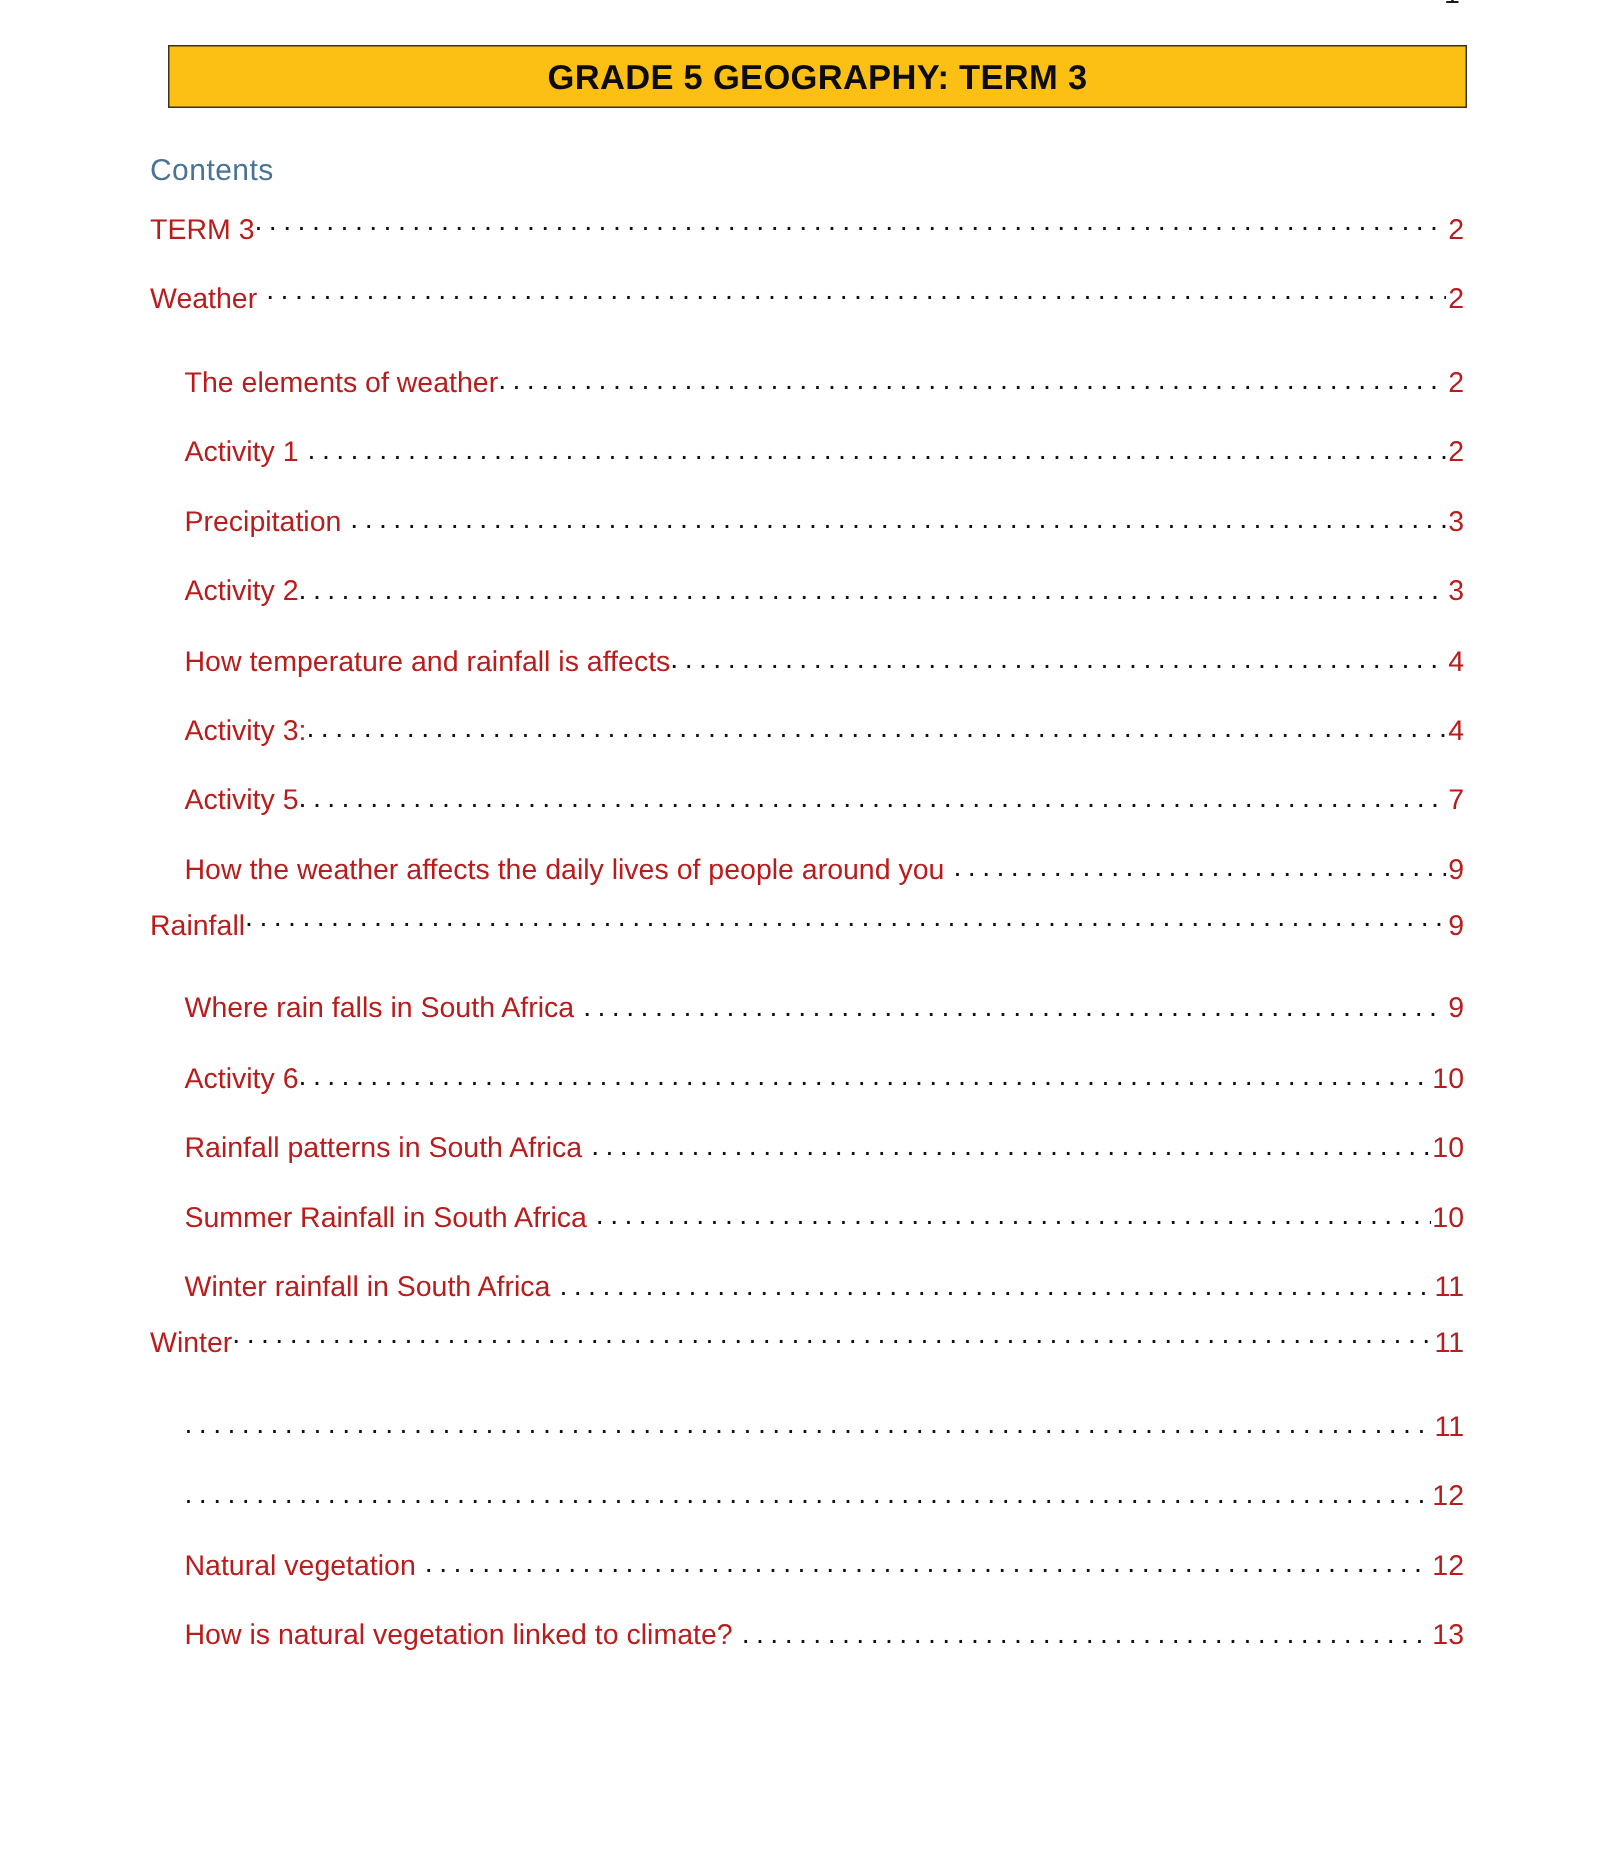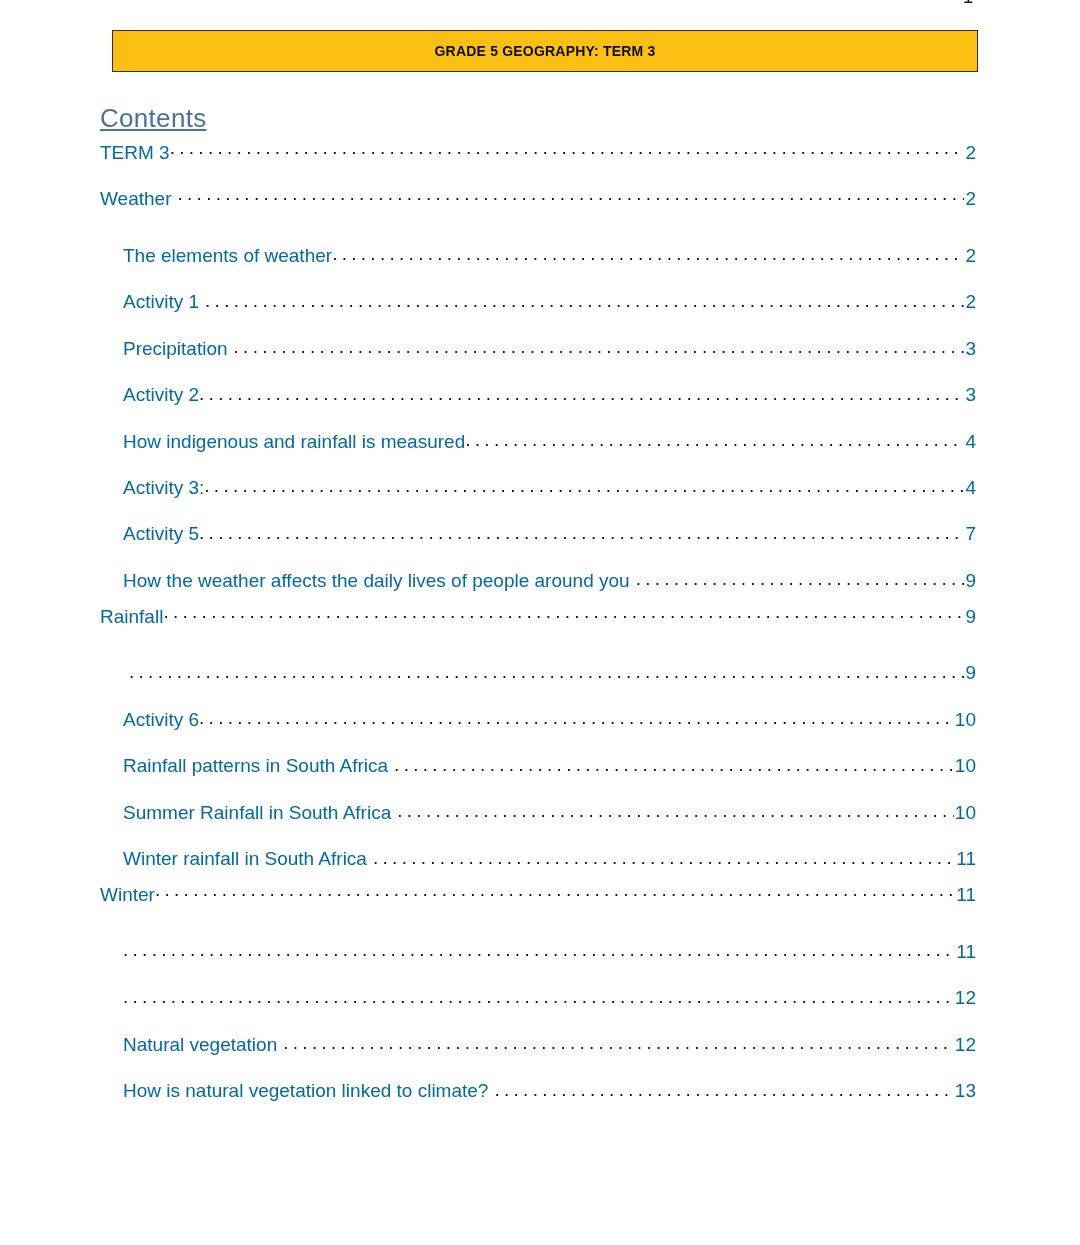--- a/index.html
+++ b/index.html
@@ -34,53 +34,52 @@
     width: 866px;
     height: 42px;
     background: #fcbf14;
     border: 1px solid #3a3220;
     box-sizing: border-box;
     display: flex;
     align-items: center;
     justify-content: center;
   }
   #banner-title {
-    font-size: 14px;
+    font-size: 23px;
     font-weight: bold;
     color: #0d0d0d;
     letter-spacing: 0.2px;
     font-family: "Liberation Sans", sans-serif;
     white-space: nowrap;
   }
 
   #contents-heading {
     position: absolute;
     left: 100px;
     top: 103px;
-    font-size: 26px;
+    font-size: 20px;
     color: #4a7396;
     font-family: "Liberation Sans", sans-serif;
     font-weight: normal;
     letter-spacing: 0.3px;
-    text-decoration: underline;
   }
 
   #toc {
     position: absolute;
     left: 100px;
     top: 140px;
     width: 876px;
   }
 
   .toc-entry {
     display: flex;
     align-items: baseline;
     height: 46.4px;
     font-size: 19px;
-    color: #0369a1;
+    color: #b91c1c;
     font-family: "Liberation Sans", sans-serif;
     white-space: nowrap;
   }
   .toc-entry.level-2 {
     padding-left: 23px;
     align-items: center;
   }
   .toc-label {
     flex: 0 0 auto;
   }
@@ -146,21 +145,21 @@
       <span class="toc-label">Precipitation</span>
       <span class="toc-leader"></span>
       <span class="toc-page">3</span>
     </div>
     <div class="toc-entry level-2">
       <span class="toc-label">Activity 2</span>
       <span class="toc-leader"></span>
       <span class="toc-page">3</span>
     </div>
     <div class="toc-entry level-2">
-      <span class="toc-label">How indigenous and rainfall is measured</span>
+      <span class="toc-label">How temperature and rainfall is affects</span>
       <span class="toc-leader"></span>
       <span class="toc-page">4</span>
     </div>
     <div class="toc-entry level-2">
       <span class="toc-label">Activity 3:</span>
       <span class="toc-leader"></span>
       <span class="toc-page">4</span>
     </div>
     <div class="toc-entry level-2">
       <span class="toc-label">Activity 5</span>
@@ -171,20 +170,21 @@
       <span class="toc-label">How the weather affects the daily lives of people around you</span>
       <span class="toc-leader"></span>
       <span class="toc-page">9</span>
     </div>
     <div class="toc-entry level-1">
       <span class="toc-label">Rainfall</span>
       <span class="toc-leader"></span>
       <span class="toc-page">9</span>
     </div>
     <div class="toc-entry level-2 has-space">
+      <span class="toc-label">Where rain falls in South Africa</span>
       <span class="toc-leader"></span>
       <span class="toc-page">9</span>
     </div>
     <div class="toc-entry level-2">
       <span class="toc-label">Activity 6</span>
       <span class="toc-leader"></span>
       <span class="toc-page">10</span>
     </div>
     <div class="toc-entry level-2 has-space">
       <span class="toc-label">Rainfall patterns in South Africa</span>

